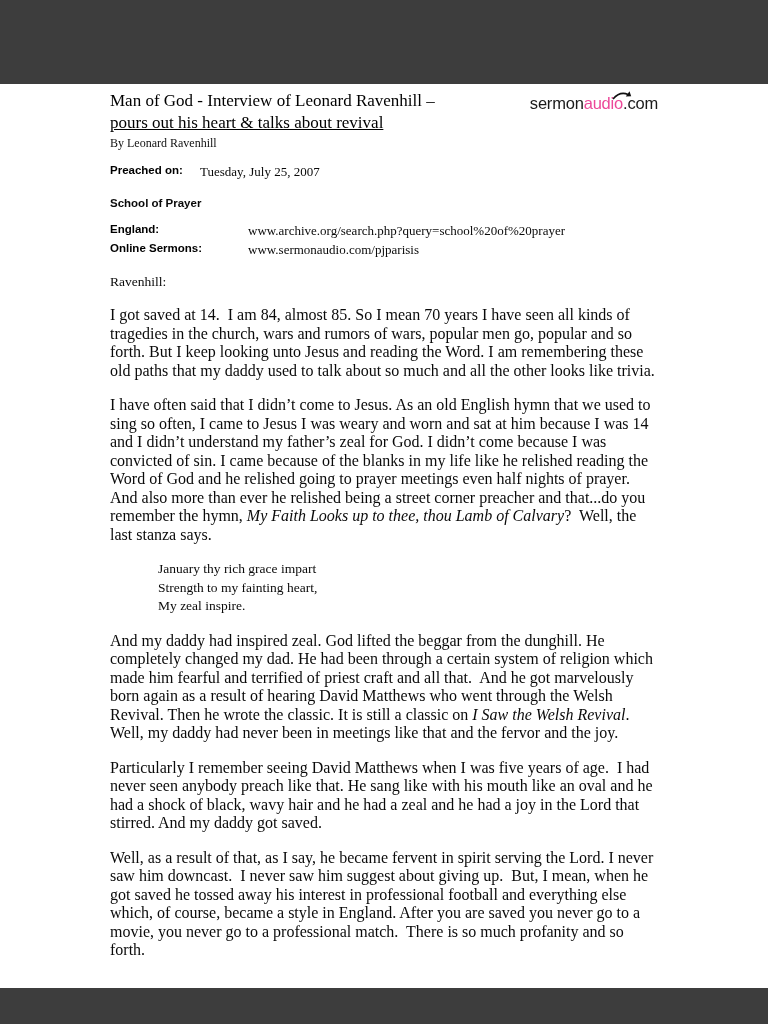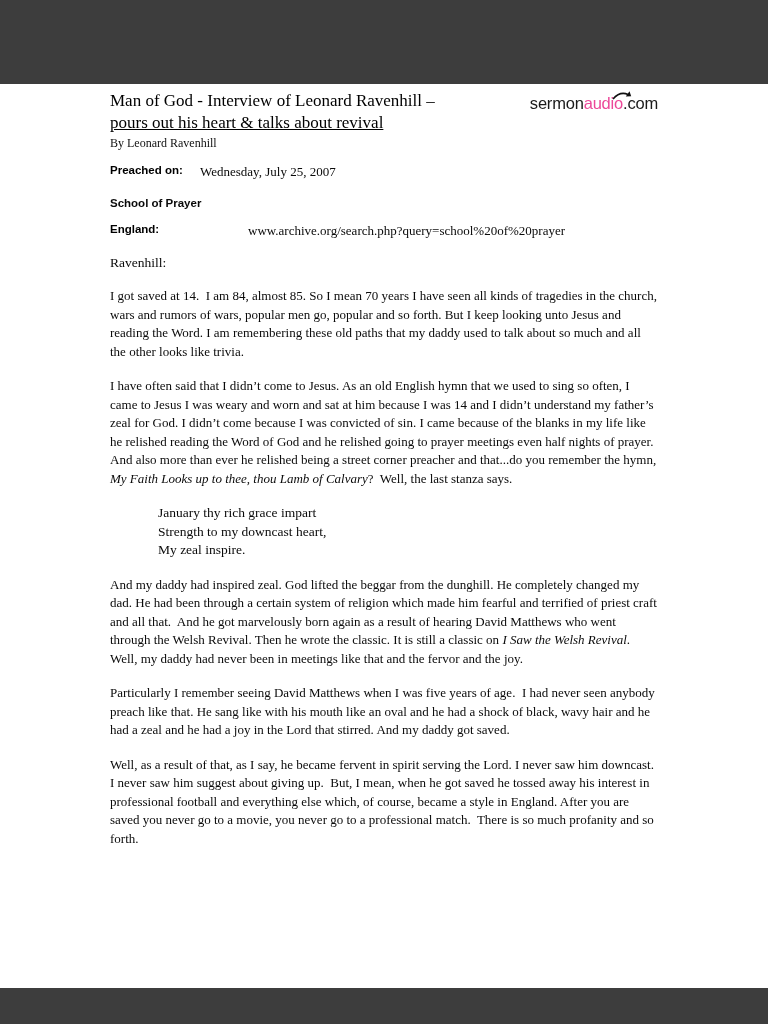--- a/index.html
+++ b/index.html
@@ -60,21 +60,21 @@
     font-weight: 700;
     font-size: 11.5px;
     margin-top: 17px;
   }
   .meta-value { font-size: 13px; color: #0a0a0a; }
 
   
   .speaker { font-size: 13.5px; line-height: 18px; margin-top: 15px; }
   .body-text { margin-top: 15px; }
   .para {
-    font-size: 13px;
+    font-size: 16px;
     line-height: 18.5px;
     margin-bottom: 16px;
     white-space: pre-wrap;
     color: #0a0a0a;
   }
   .para .italic { font-style: italic; }
   .poem {
     font-size: 13.5px;
     line-height: 18.5px;
     margin: 0 0 16px 48px;
@@ -106,37 +106,41 @@
 
     <h1 class="title">
       <span class="title-line">Man of God - Interview of Leonard Ravenhill –</span>
       <span class="title-line underlined">pours out his heart &amp; talks about revival</span>
     </h1>
     <div class="byline">By Leonard Ravenhill</div>
 
     <div class="meta">
       <div class="meta-row">
         <span class="meta-label label-w1">Preached on:</span>
-        <span class="meta-value">Wednesday, July 25, 2007</span>
+        <span class="meta-value">Tuesday, July 25, 2007</span>
       </div>
       <div class="meta-series">School of Prayer</div>
       <div class="meta-row">
         <span class="meta-label label-w2">England:</span>
         <span class="meta-value">www.archive.org/search.php?query=school%20of%20prayer</span>
+      </div>
+      <div class="meta-row tight">
+        <span class="meta-label label-w2">Online Sermons:</span>
+        <span class="meta-value">www.sermonaudio.com/pjparisis</span>
       </div>
     </div>
 
     <div class="speaker">Ravenhill:</div>
 
     <div class="body-text" id="paragraphs">
         <p class="para"><span>I got saved at 14.  I am 84, almost 85. So I mean 70 years I have seen all kinds of tragedies in the church, wars and rumors of wars, popular men go, popular and so forth. But I keep looking unto Jesus and reading the Word. I am remembering these old paths that my daddy used to talk about so much and all the other looks like trivia.</span></p>
         <p class="para"><span>I have often said that I didn’t come to Jesus. As an old English hymn that we used to sing so often, I came to Jesus I was weary and worn and sat at him because I was 14 and I didn’t understand my father’s zeal for God. I didn’t come because I was convicted of sin. I came because of the blanks in my life like he relished reading the Word of God and he relished going to prayer meetings even half nights of prayer.  And also more than ever he relished being a street corner preacher and that...do you remember the hymn, </span><span class="italic">My Faith Looks up to thee, thou Lamb of Calvary</span><span>?  Well, the last stanza says.</span></p>
         <div class="poem">
           <div class="poem-line">January thy rich grace impart</div>
-          <div class="poem-line">Strength to my downcast heart,</div>
+          <div class="poem-line">Strength to my fainting heart,</div>
           <div class="poem-line">My zeal inspire.</div>
         </div>
         <p class="para"><span>And my daddy had inspired zeal. God lifted the beggar from the dunghill. He completely changed my dad. He had been through a certain system of religion which made him fearful and terrified of priest craft and all that.  And he got marvelously born again as a result of hearing David Matthews who went through the Welsh Revival. Then he wrote the classic. It is still a classic on </span><span class="italic">I Saw the Welsh Revival</span><span>.  Well, my daddy had never been in meetings like that and the fervor and the joy.</span></p>
         <p class="para"><span>Particularly I remember seeing David Matthews when I was five years of age.  I had never seen anybody preach like that. He sang like with his mouth like an oval and he had a shock of black, wavy hair and he had a zeal and he had a joy in the Lord that stirred. And my daddy got saved.</span></p>
         <p class="para"><span>Well, as a result of that, as I say, he became fervent in spirit serving the Lord. I never saw him downcast.  I never saw him suggest about giving up.  But, I mean, when he got saved he tossed away his interest in professional football and everything else which, of course, became a style in England. After you are saved you never go to a movie, you never go to a professional match.  There is so much profanity and so forth.</span></p>
       </div>
 
   </div>
 </div>
 

